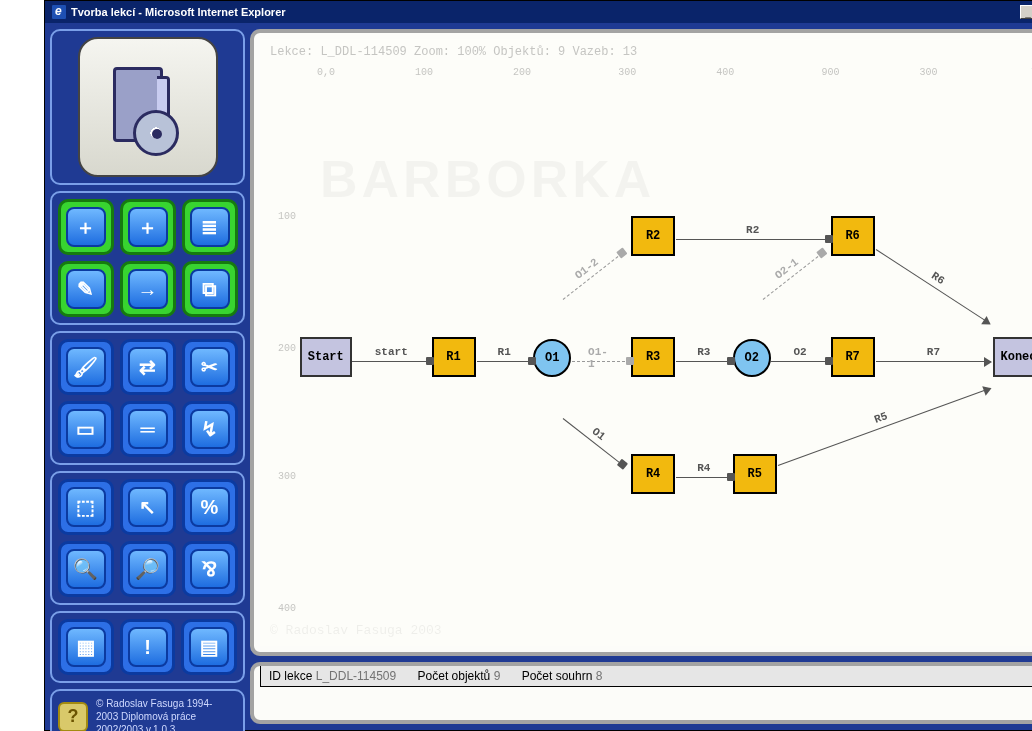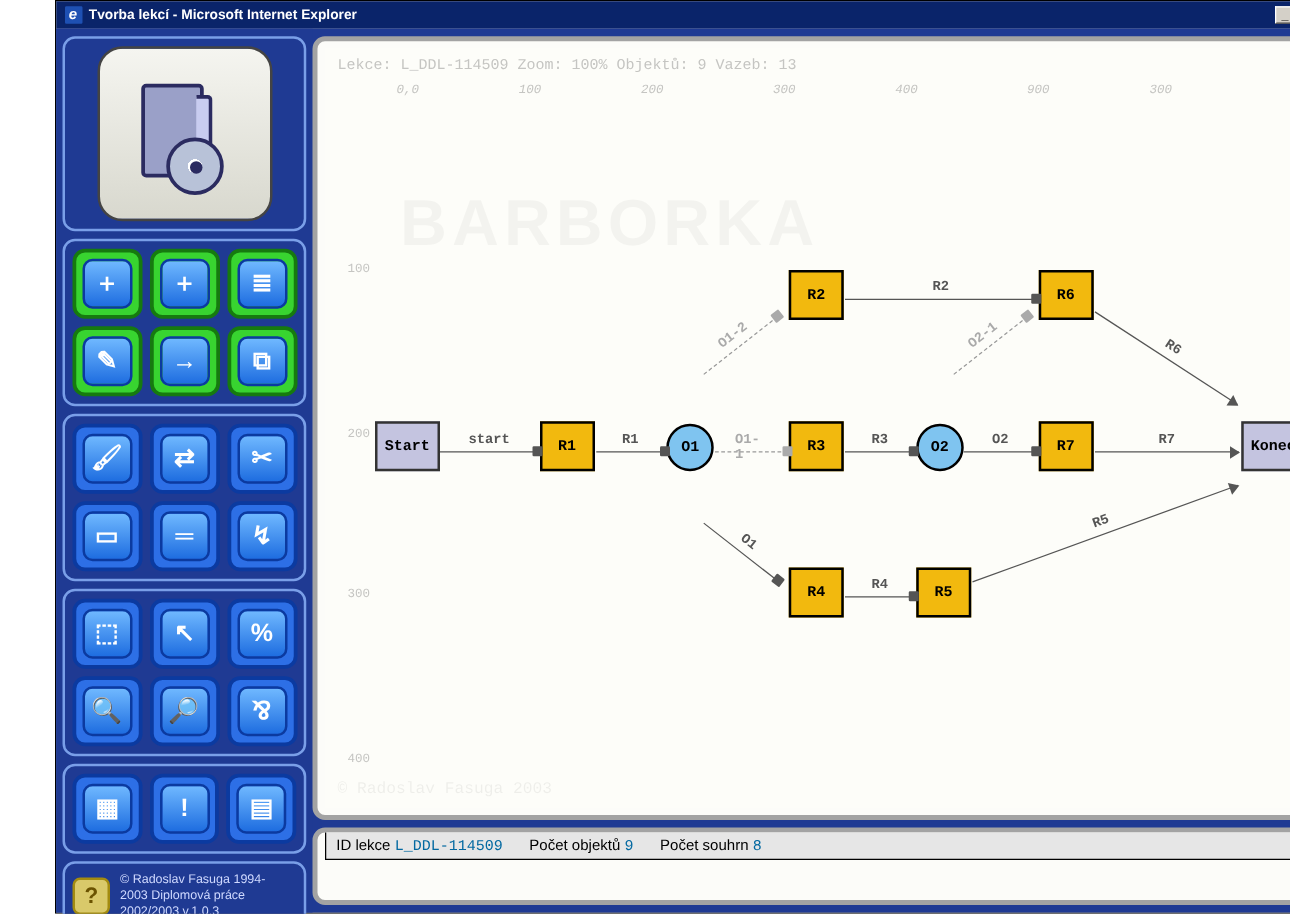--- a/index.html
+++ b/index.html
@@ -73,21 +73,21 @@
   
   .main { flex:1; display:flex; flex-direction:column; padding:6px 6px 6px 0; gap:6px;}
   .canvas-card, .form-card {
     border:4px solid #a3a3a3; border-radius:10px; background:#fcfcf9; position:relative;
   }
   .canvas-card { flex:1; overflow:hidden; }
   .canvas-inner { position:absolute; inset:6px; background:#fdfdf9; }
 
   .canvas-header { color:#c5c5c2; font-family:"Courier New",monospace; font-size:12px; padding:6px 10px 2px; }
   .ruler-x { position:absolute; top:28px; left:36px; right:10px; height:14px; color:#c5c5c2; font-family:"Courier New",monospace; font-size:10px;}
-  .ruler-x span{ position:absolute; transform:translateX(-50%);font-style:italic;}
+  .ruler-x span{ position:absolute; transform:translateX(-50%);}
   .ruler-y { position:absolute; top:44px; left:10px; bottom:10px; width:26px; color:#c5c5c2; font-family:"Courier New",monospace; font-size:10px;}
   .ruler-y span{ position:absolute; right:0; transform:translateY(-50%);}
 
   .wm {
     position:absolute; top:110px; left:60px; font-size:52px; font-weight:bold; letter-spacing:4px;
     color:rgba(0,0,0,0.04); font-family:Arial; pointer-events:none;
   }
   .wm2 { position:absolute; bottom:8px; left:10px; color:rgba(0,0,0,0.06); font-size:13px; font-family:"Courier New",monospace;}
 
   .graph { position:absolute; top:44px; left:36px; right:10px; bottom:10px; font-family:"Courier New",monospace; font-size:12px; font-weight:bold; }
@@ -104,21 +104,21 @@
 
   
   .form-card { height:62px; }
   .form-title{
     margin:5px 6px 0; background:#7fd12a; border:1px solid #000; text-align:center; font-weight:bold; padding:2px 0; font-size:12px;
   }
   .form-row{
     margin:0 6px 5px; background:#e6e6e6; border:1px solid #000; border-top:none; padding:3px 8px; font-size:12px;
   }
   .form-row b{ font-weight:normal; }
-  .form-row .val{ color:#0369a1; margin-right:18px;font-family:Liberation Mono, monospace;}
+  .form-row .val{ color:#737373; margin-right:18px;}
 
 </style>
 </head>
 <body>
 
 <div class="window">
 
   <div class="titlebar">
     <div class="ie-icon"></div>
     <span>Tvorba lekcí - Microsoft Internet Explorer</span>

